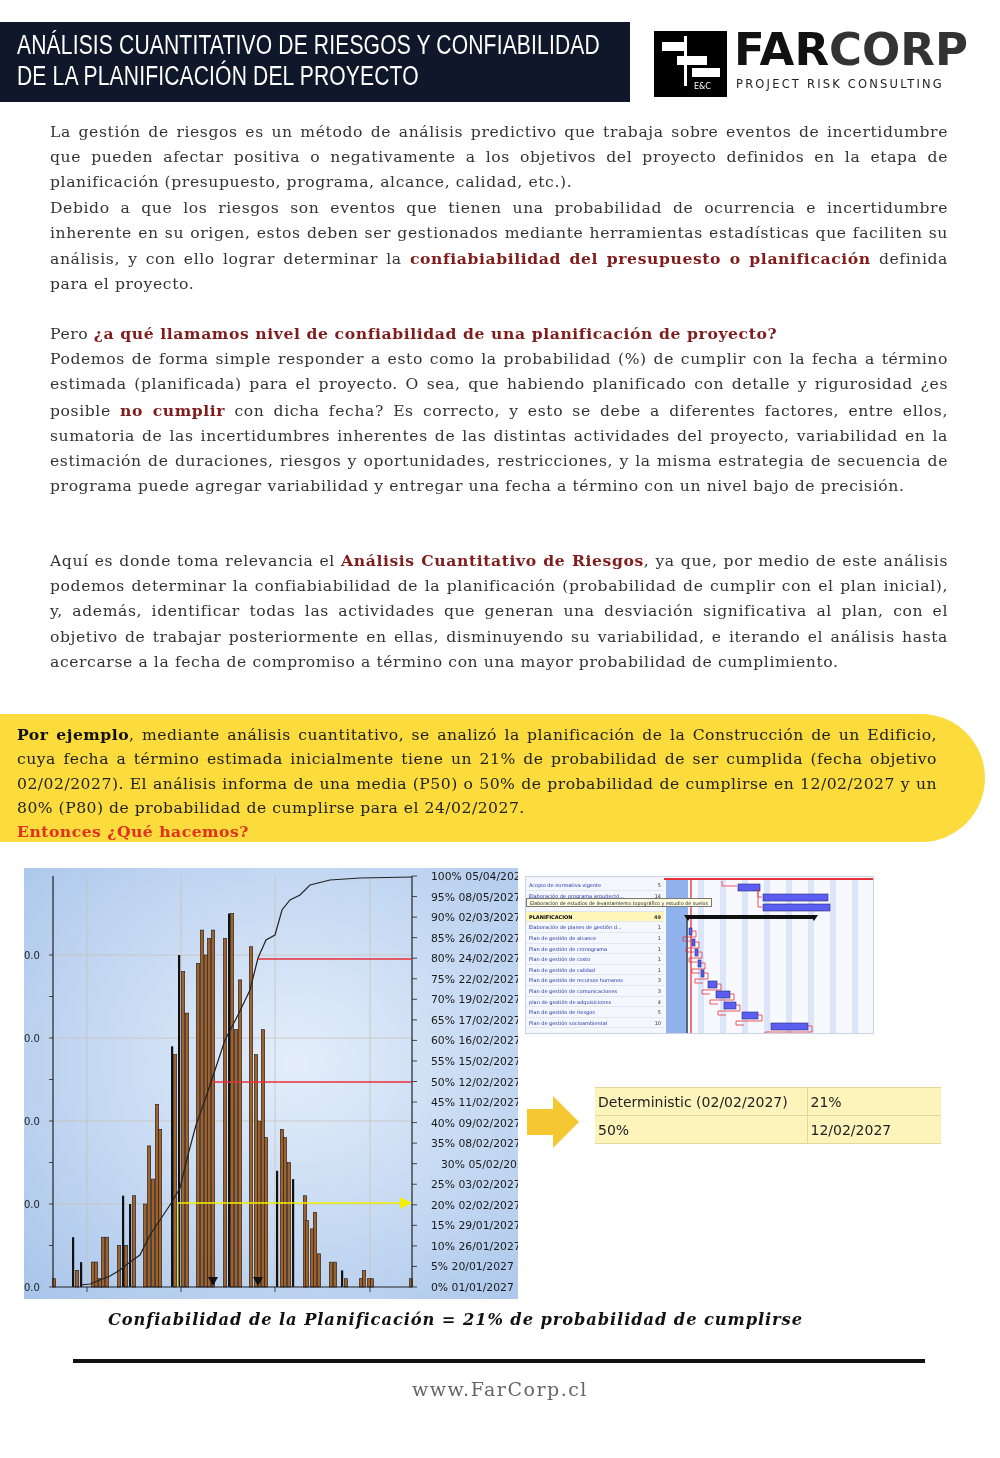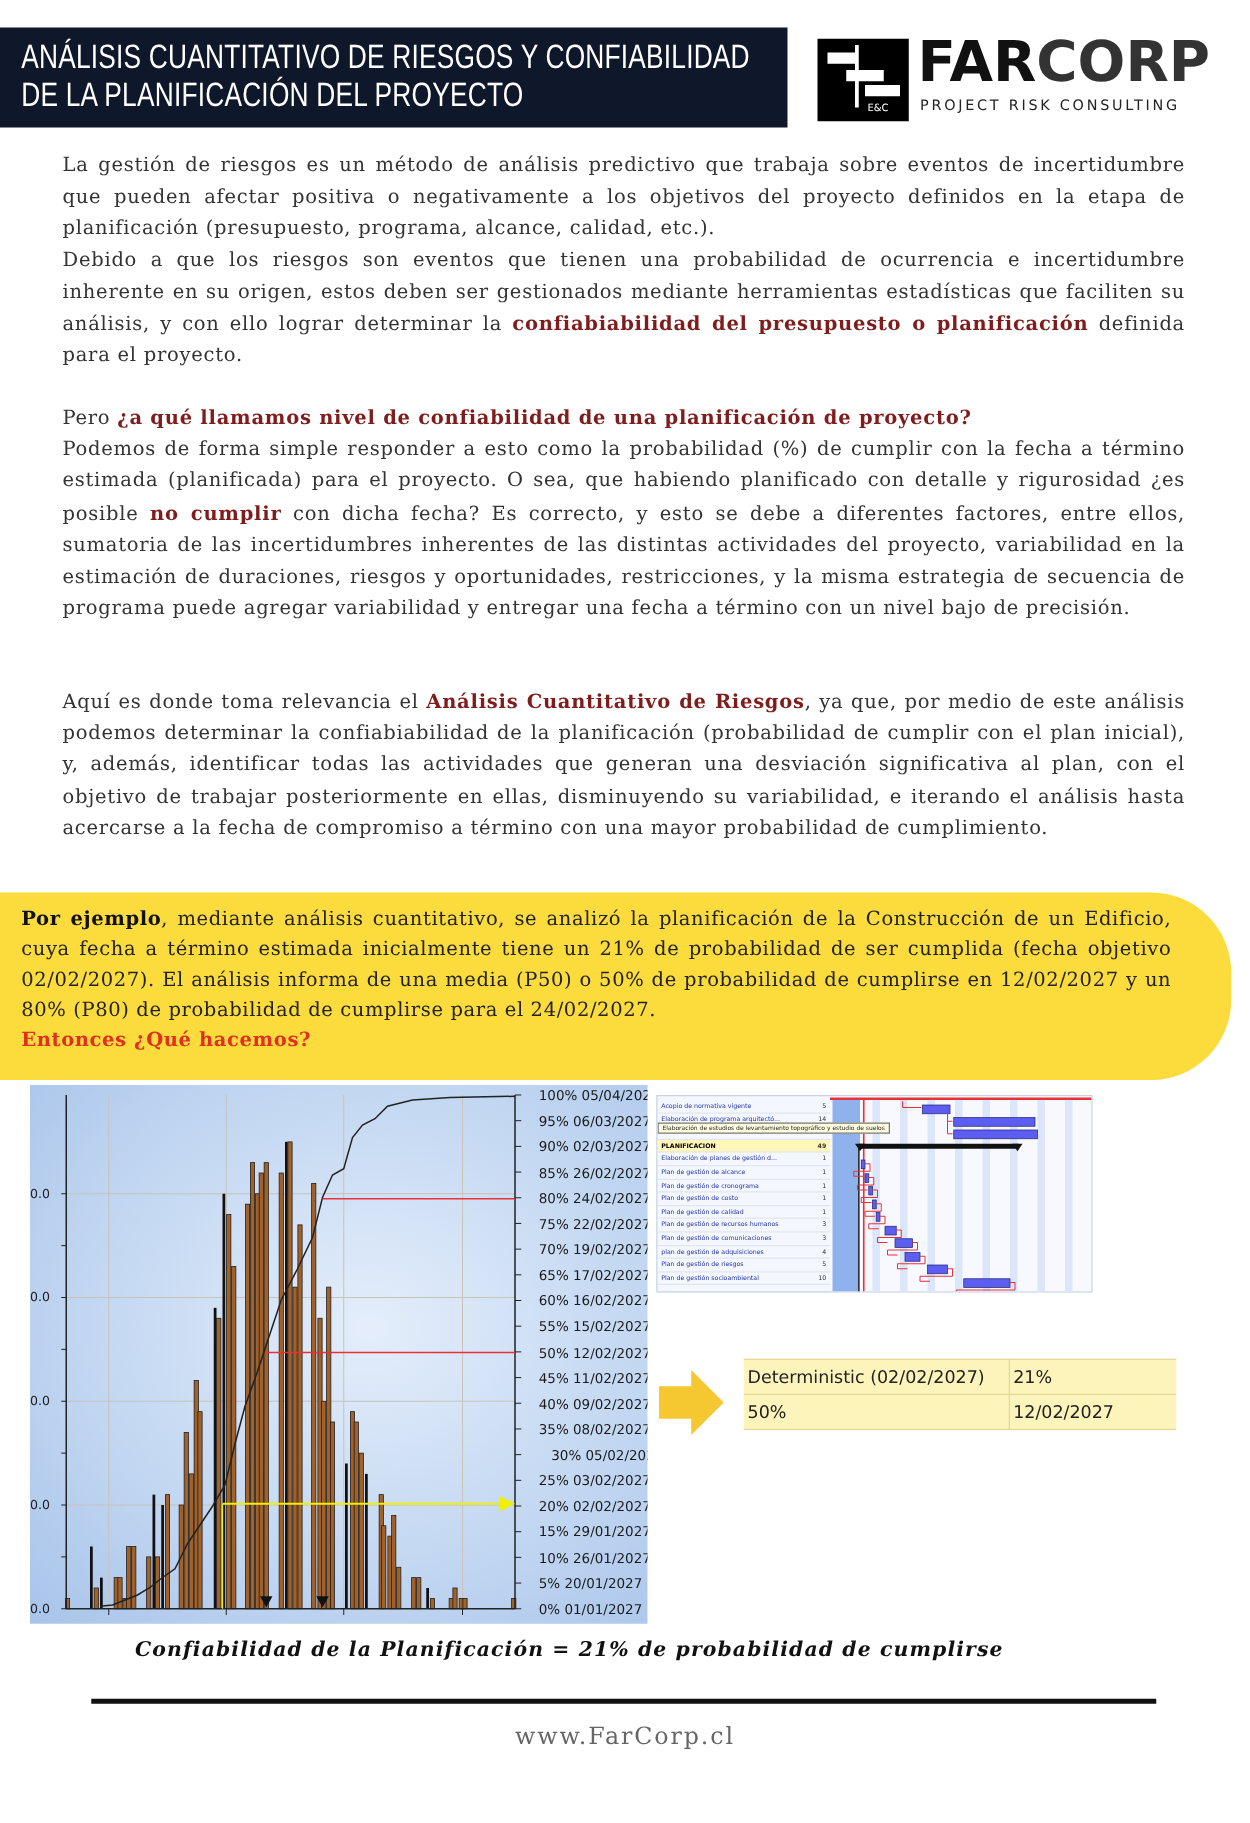--- a/index.html
+++ b/index.html
@@ -18,21 +18,21 @@
   .logo .brand { position: absolute; left: 80px; top: -6px; font-family: "DejaVu Sans", sans-serif; font-weight: bold; font-size: 45px; letter-spacing: 0px; color: #111; line-height: 50px; }
   .logo .brand .rc { color: #333; }
   .logo .tag { position: absolute; left: 82px; top: 46px; font-family: "DejaVu Sans", sans-serif; font-size: 11.5px; letter-spacing: 2.2px; color: #222; white-space: nowrap; }
 
   .para { position: absolute; left: 50px; width: 898px; font-size: 15.6px; line-height: 25.2px; text-align: justify; color: #333; letter-spacing: 0.6px; }
   .para b { color: #7f1d1d; }
   #p1 { top: 120px; }
   #p2 { top: 321px; }
   #p3 { top: 548px; }
 
-  .highlight { position: absolute; left: 0; top: 714px; width: 985px; height: 150px; background: #fcdb3c; border-radius: 0 64px 64px 0; }
+  .highlight { position: absolute; left: 0; top: 714px; width: 985px; height: 128px; background: #fcdb3c; border-radius: 0 64px 64px 0; }
   .highlight .txt { position: absolute; left: 17px; top: 9px; width: 920px; font-size: 15.6px; line-height: 24.3px; text-align: justify; color: #222; letter-spacing: 0.5px; }
   .highlight .txt b { color: #111; }
   .highlight .red { color: #e0301e; font-weight: bold; }
 
   .hist { position: absolute; left: 24px; top: 868px; width: 494px; height: 431px; background: radial-gradient(ellipse at 55% 45%, #e4eefb 0%, #c4d8f2 55%, #a8c4ea 100%); overflow: hidden; }
   .hist svg { position: absolute; left: 0; top: 0; }
   .hist .ylab { position: absolute; left: 0; font-family: "DejaVu Sans", sans-serif; font-size: 10px; color: #222; }
   .pct-label { position: absolute; left: 407px; font-family: "DejaVu Sans", sans-serif; font-size: 10.8px; color: #1a1a1a; white-space: nowrap; }
 
   .gantt { position: absolute; left: 525px; top: 876px; width: 349px; height: 158px; background: #f4f7fd; border: 1px solid #c9d3e6; overflow: hidden; }
@@ -209,21 +209,21 @@
     </svg>
   <div id="ylabs">
       <div class="ylab" style="top: 82px;">0.0</div>
       <div class="ylab" style="top: 165px;">0.0</div>
       <div class="ylab" style="top: 248px;">0.0</div>
       <div class="ylab" style="top: 331px;">0.0</div>
       <div class="ylab" style="top: 414px;">0.0</div>
     </div>
   <div id="pctlabs">
       <div class="pct-label" style="top: 2px;">100%  05/04/2027</div>
-      <div class="pct-label" style="top: 22.55px;">95%  06/03/2027</div>
+      <div class="pct-label" style="top: 22.55px;">95%  08/05/2027</div>
       <div class="pct-label" style="top: 43.1px;">90%  02/03/2027</div>
       <div class="pct-label" style="top: 63.65px;">85%  26/02/2027</div>
       <div class="pct-label" style="top: 84.2px;">80%  24/02/2027</div>
       <div class="pct-label" style="top: 104.75px;">75%  22/02/2027</div>
       <div class="pct-label" style="top: 125.3px;">70%  19/02/2027</div>
       <div class="pct-label" style="top: 145.85px;">65%  17/02/2027</div>
       <div class="pct-label" style="top: 166.4px;">60%  16/02/2027</div>
       <div class="pct-label" style="top: 186.95px;">55%  15/02/2027</div>
       <div class="pct-label" style="top: 207.5px;">50%  12/02/2027</div>
       <div class="pct-label" style="top: 228.05px;">45%  11/02/2027</div>

